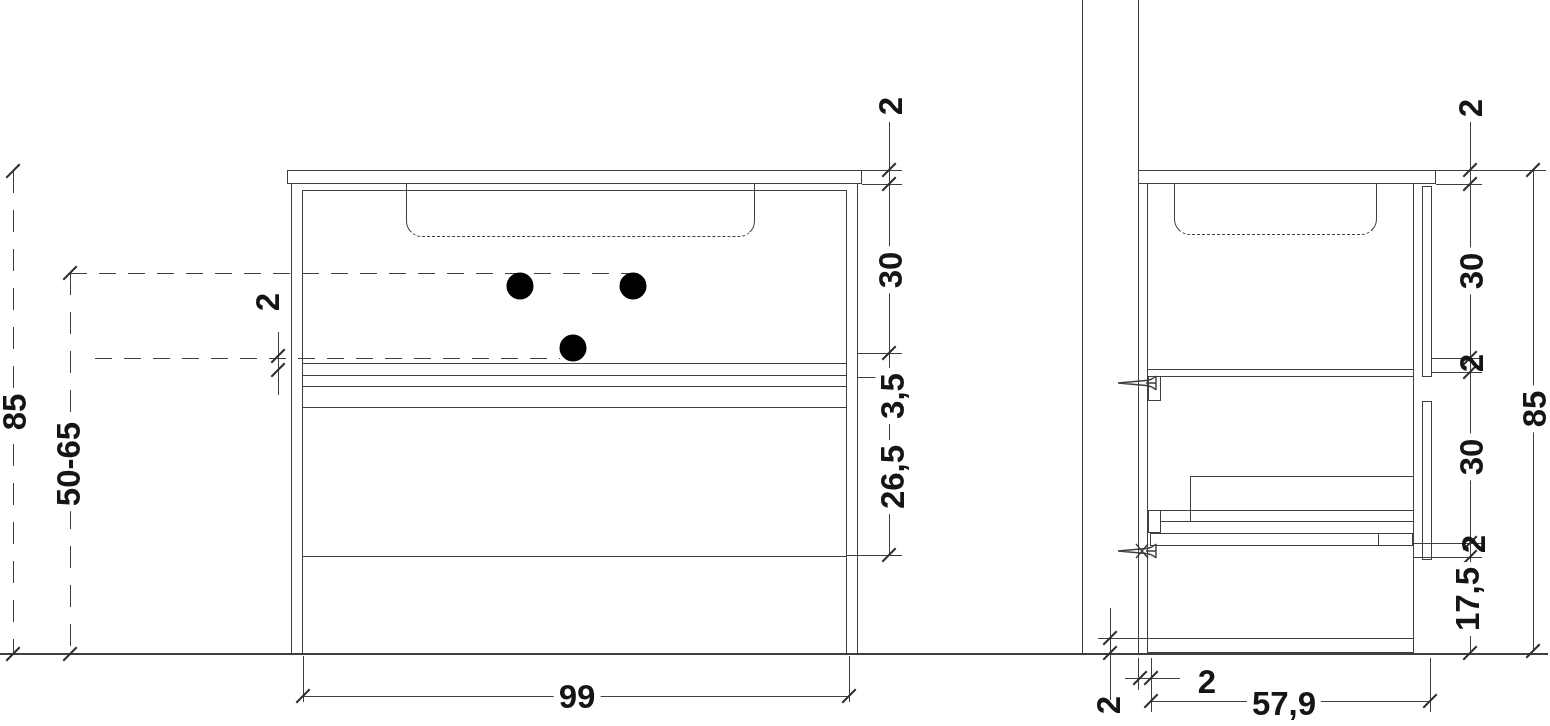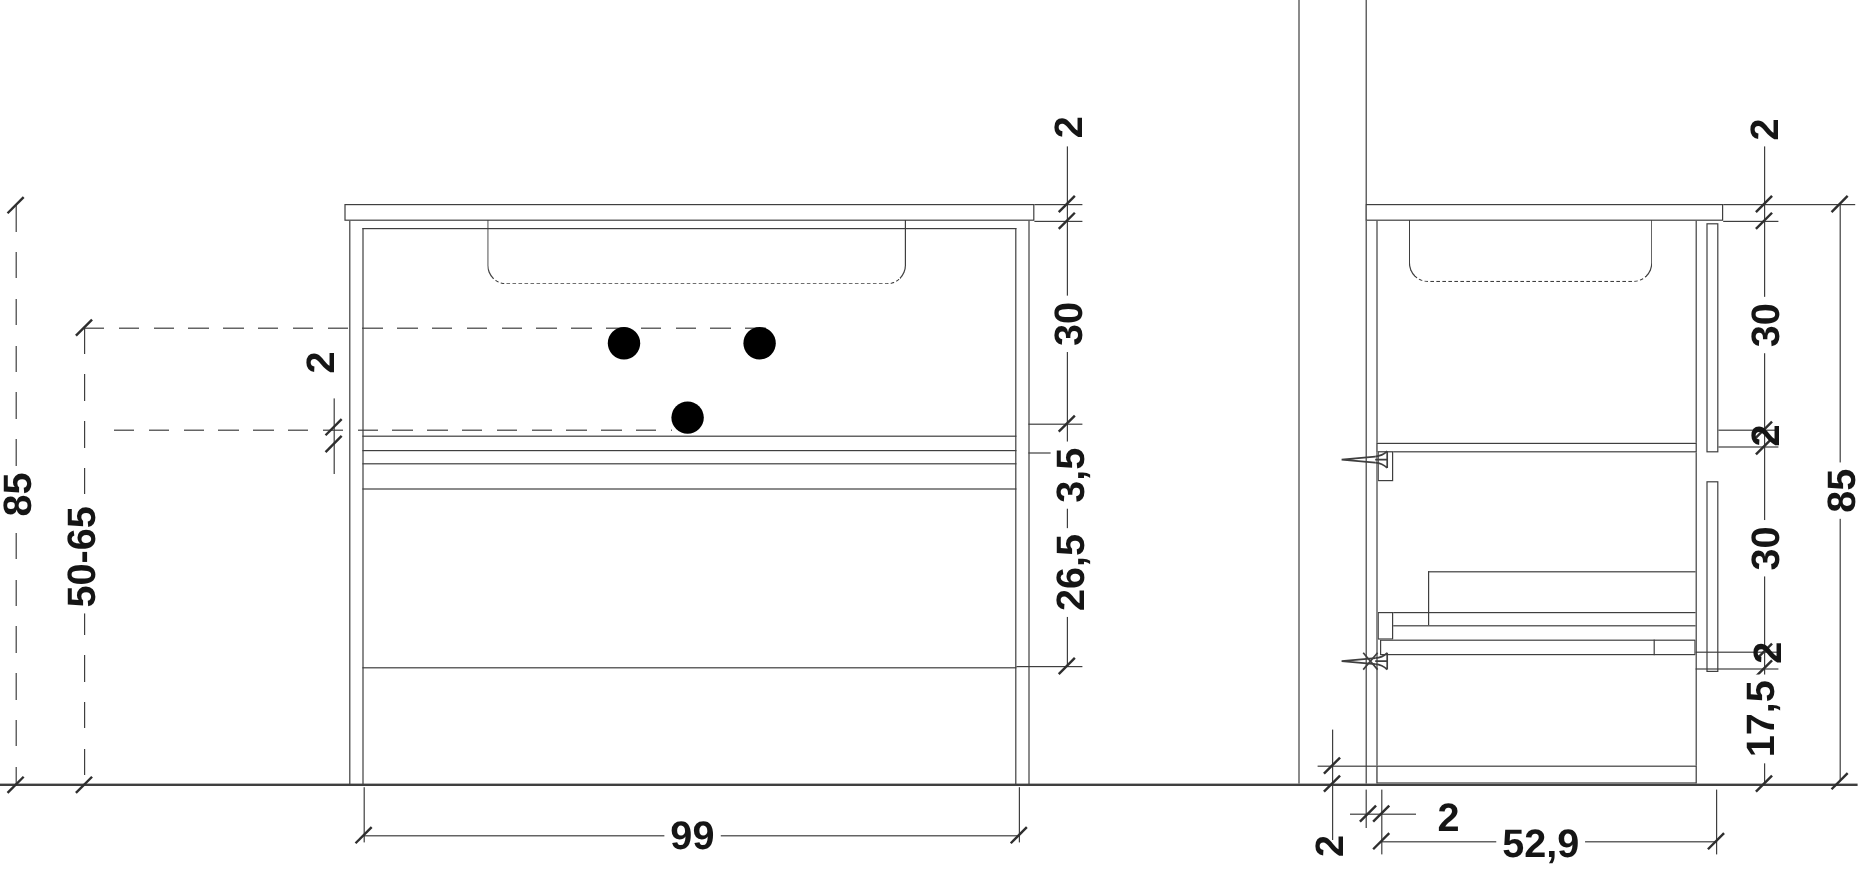--- a/index.html
+++ b/index.html
@@ -171,15 +171,15 @@
   <div class="ln" style="left:1138px;top:658px;width:1px;height:32px;"></div>
   <div class="ln" style="left:1151px;top:658px;width:1px;height:54px;"></div>
   <div class="ln" style="left:1430px;top:658px;width:1px;height:54px;"></div>
   <div class="ln" style="left:1125px;top:678px;width:55px;height:1px;"></div>
   <div class="tick" style="left:1140px;top:678px;"></div>
   <div class="tick" style="left:1151px;top:678px;"></div>
   <div class="lbl nobg" style="left:1207px;top:681px;">2</div>
   <div class="ln" style="left:1151px;top:701px;width:279px;height:1px;"></div>
   <div class="tick" style="left:1151px;top:701px;"></div>
   <div class="tick" style="left:1430px;top:701px;"></div>
-  <div class="lbl" style="left:1284px;top:703px;">52,9</div>
+  <div class="lbl" style="left:1284px;top:703px;">57,9</div>
 
 </div>
 
 </body></html>

